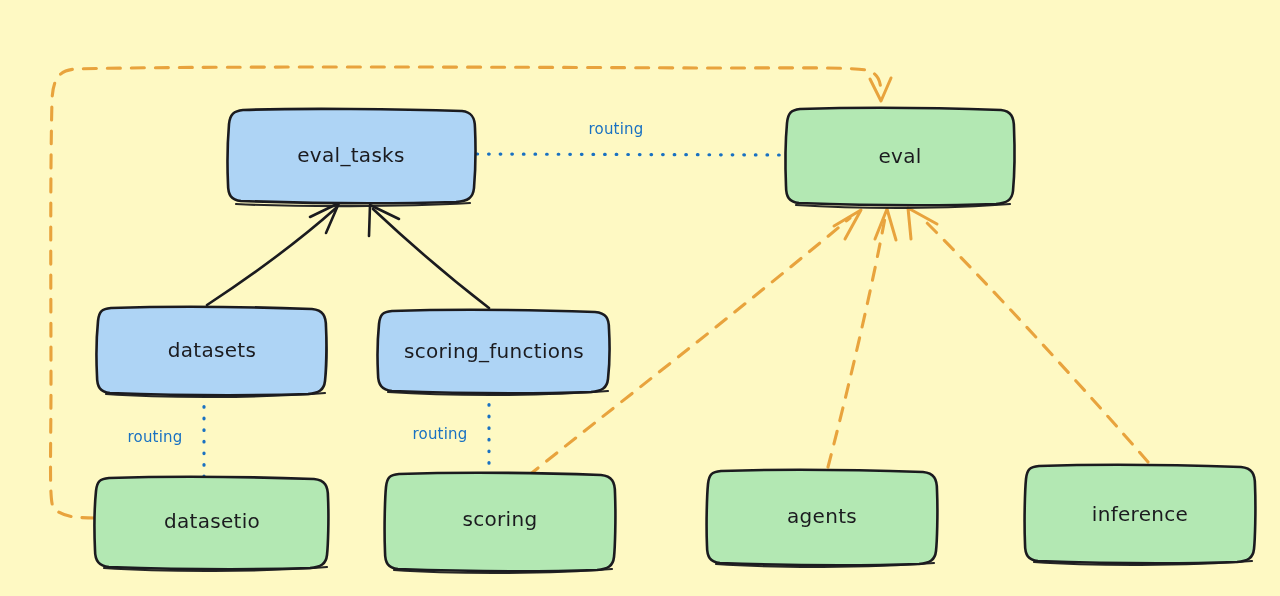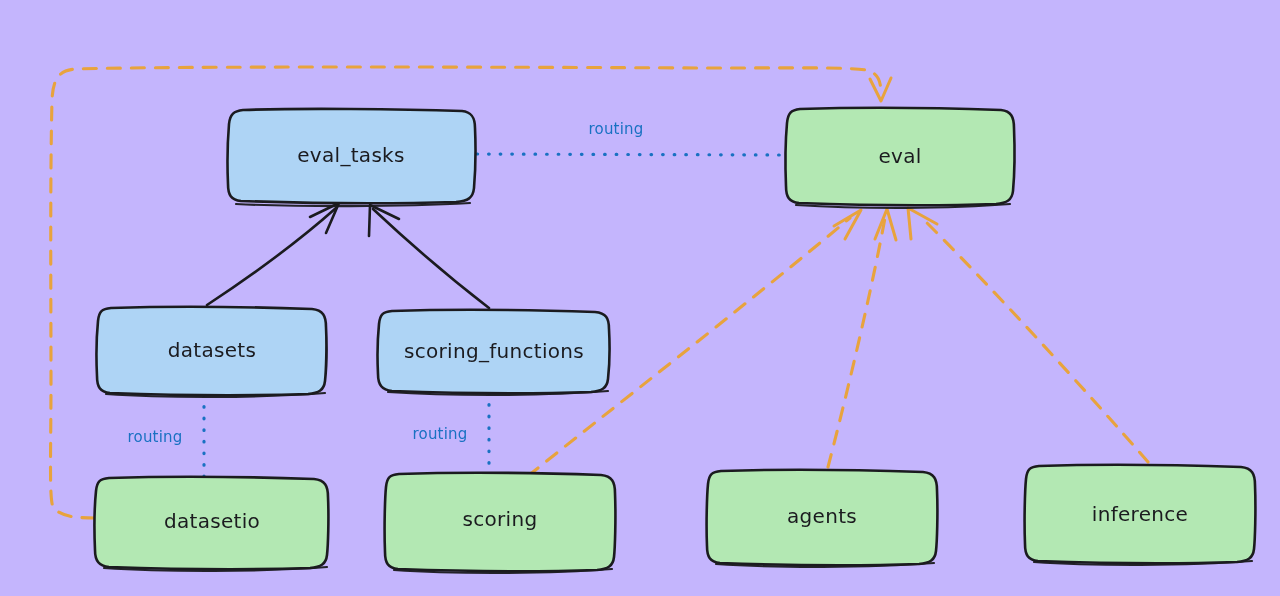--- a/index.html
+++ b/index.html
@@ -4,21 +4,21 @@
 <style>
   html, body {
     margin: 0;
     padding: 0;
     background: #ffffff;
   }
   #canvas {
     position: relative;
     width: 1280px;
     height: 596px;
-    background: #c4b5fd;
+    background: #fef9c3;
     font-family: "DejaVu Sans", sans-serif;
     overflow: hidden;
   }
   #diagram-svg {
     position: absolute;
     left: 0;
     top: 0;
     width: 1280px;
     height: 596px;
   }

